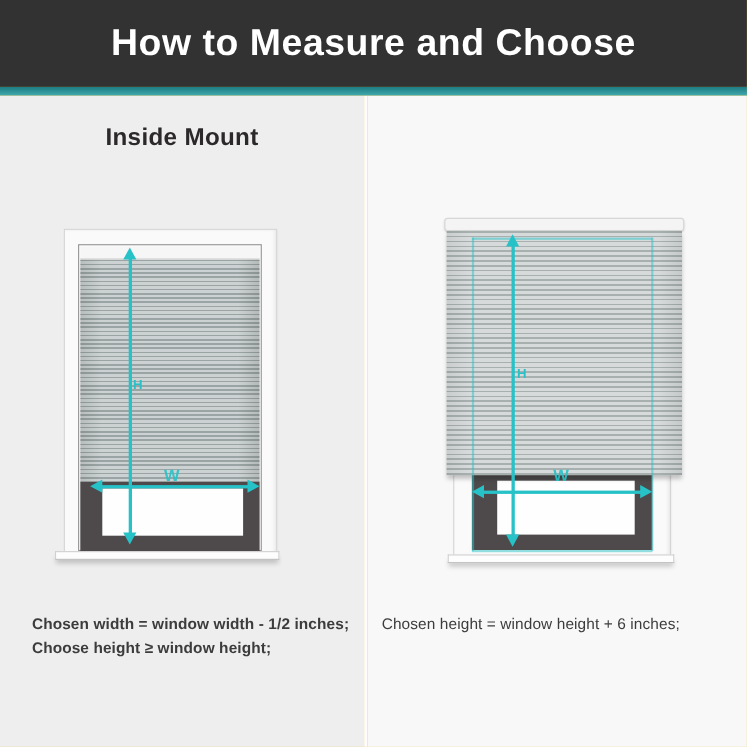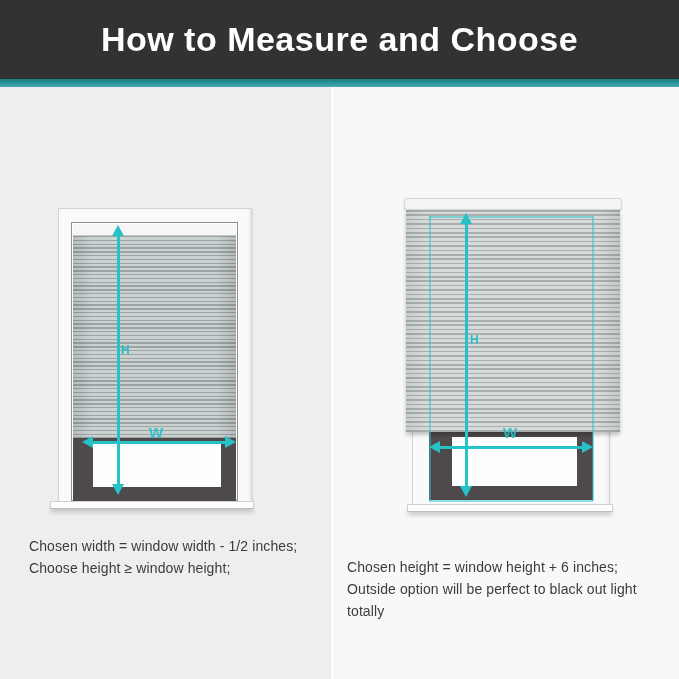--- a/index.html
+++ b/index.html
@@ -78,40 +78,41 @@
 <body>
 
 <div class="page">
 
   <header class="abs banner">
     <h1>How to Measure and Choose</h1>
   </header>
   <div class="abs accent-bar"></div>
 
   <section class="abs panel panel-inside">
+    <h2>Inside Mount</h2>
 
     <div class="abs frame" style="left:58px;  top:121px; width:194px; height:296px;"></div>
     <div class="abs opening" style="left:71px;  top:135px; width:167px; height:279px;"></div>
     <div class="abs headrail" style="left:73px; top:137px; width:163px; height:12px;"></div>
     <div class="abs slats-inside" style="left:73px; top:149px; width:163px; height:202px;"></div>
     <div class="abs reveal" style="left:73px;  top:351px; width:163px; height:63px;"></div>
     <div class="abs glass" style="left:93px;  top:357px; width:128px; height:43px;"></div>
     <div class="abs sill" style="left:50px;  top:414px; width:204px; height:8px;"></div>
 
     <div class="abs ah ah-up" style="left:112px; top:138px;"></div>
     <div class="abs vline" style="left:117px; top:148px; height:250px;"></div>
     <div class="abs ah ah-down" style="left:112px; top:397px;"></div>
     <div class="abs dim-label dim-h" style="left:121px; top:256px;">H</div>
 
     <div class="abs ah ah-left" style="left:82px;  top:349px;"></div>
     <div class="abs hline" style="left:92px;  top:354px; width:134px;"></div>
     <div class="abs ah ah-right" style="left:225px; top:349px;"></div>
     <div class="abs dim-label dim-w" style="left:149px; top:337px;">W</div>
 
-    <div class="abs notes" style="left:29px; top:448px; width:300px;">
+    <div class="abs notes" style="left:29px; top:469px; width:300px;font-weight:bold;">
       <p>Chosen width = window width - 1/2 inches;</p>
       <p>Choose height ≥ window height;</p>
     </div>
   </section>
 
   <div class="abs divider"></div>
 
   <section class="abs panel panel-outside">
 
     <div class="abs frame" style="left:78px;  top:344px; width:198px; height:75px;"></div>
@@ -132,17 +133,16 @@
     <div class="abs ah ah-down" style="left:126px; top:399px;"></div>
     <div class="abs dim-label dim-h" style="left:136px; top:246px;">H</div>
 
     <div class="abs ah ah-left" style="left:95px;  top:354px;"></div>
     <div class="abs hline" style="left:105px; top:359px; width:144px;"></div>
     <div class="abs ah ah-right" style="left:248px; top:354px;"></div>
     <div class="abs dim-label dim-w" style="left:169px; top:337px;">W</div>
 
     <div class="abs notes" style="left:13px; top:469px; width:330px;">
       <p>Chosen height = window height + 6 inches;</p>
-      <p>Outside option will be perfect to black out light totally</p>
     </div>
   </section>
 
 </div>
 
 </body></html>

